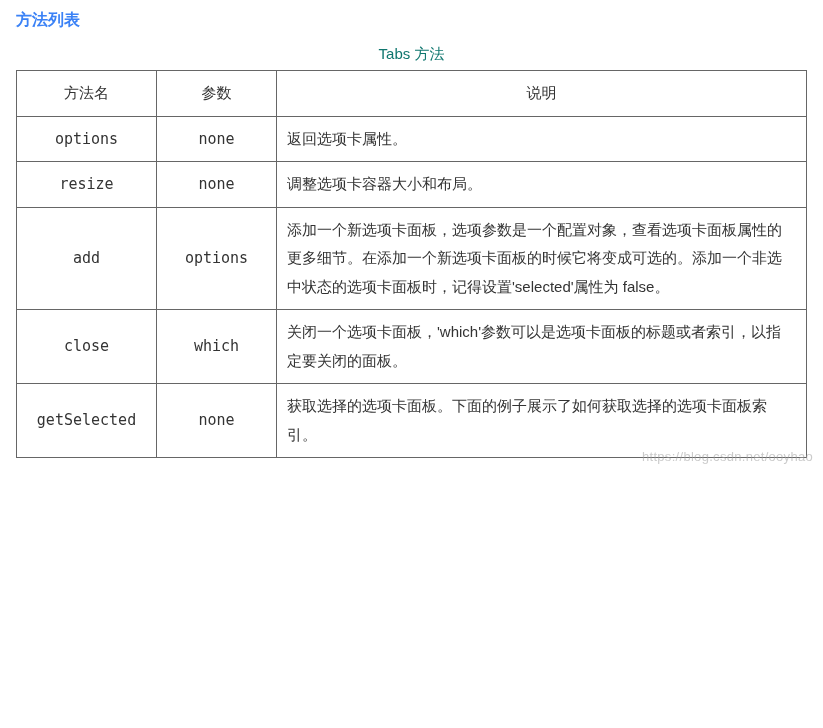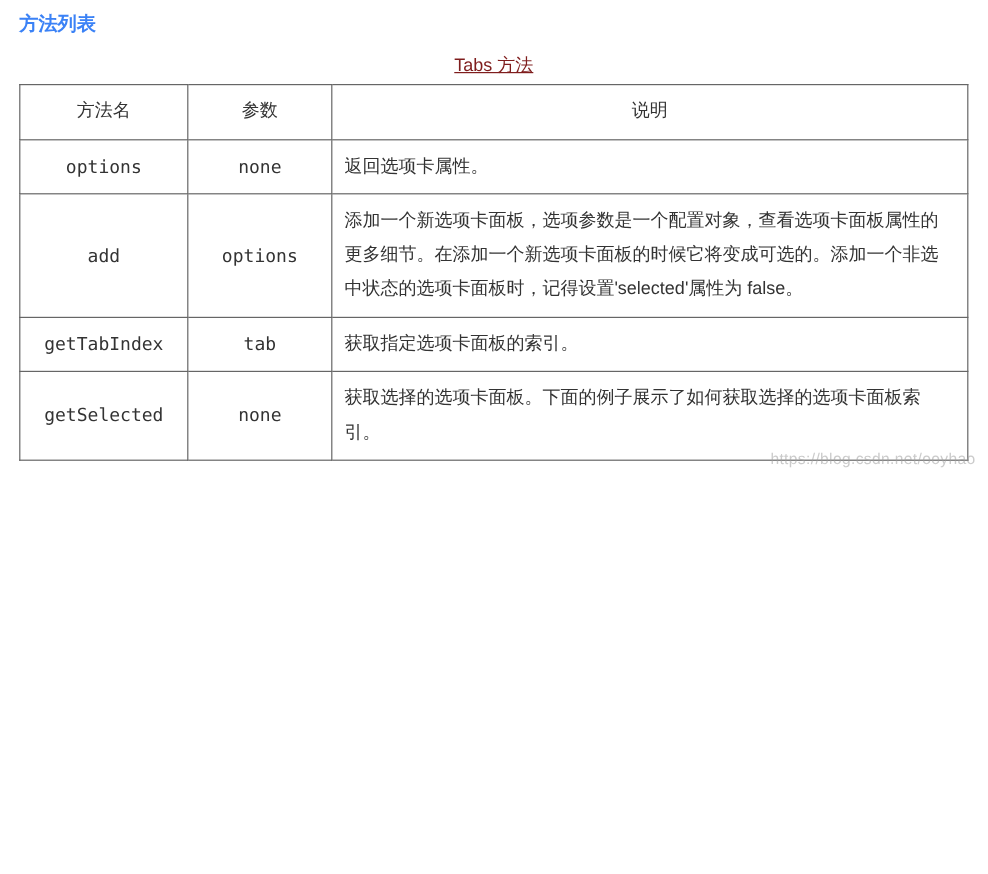--- a/index.html
+++ b/index.html
@@ -15,23 +15,22 @@
     }
     .section-title {
       font-weight: 600;
       font-size: 16px;
       margin-bottom: 14px;
       color: #3b82f6;
     }
     .table-caption {
       text-align: center;
       font-size: 15px;
-      color: #7f1d1d;
+      color: #0f766e;
       margin-bottom: 6px;
-      text-decoration: underline;
     }
     table {
       border-collapse: collapse;
       width: 100%;
       table-layout: fixed;
       padding-left: 24px;
     }
     th, td {
       border: 1px solid #666;
       padding: 8px 10px;
@@ -86,28 +85,33 @@
       <th>说明</th>
     </tr>
   </thead>
   <tbody id="tbody">
       <tr>
         <td class="method">options</td>
         <td class="param">none</td>
         <td class="desc">返回选项卡属性。</td>
       </tr>
       <tr>
+        <td class="method">resize</td>
+        <td class="param">none</td>
+        <td class="desc">调整选项卡容器大小和布局。</td>
+      </tr>
+      <tr>
         <td class="method">add</td>
         <td class="param">options</td>
         <td class="desc">添加一个新选项卡面板，选项参数是一个配置对象，查看选项卡面板属性的更多细节。在添加一个新选项卡面板的时候它将变成可选的。添加一个非选中状态的选项卡面板时，记得设置'selected'属性为 false。</td>
       </tr>
       <tr>
-        <td class="method">getTabIndex</td>
-        <td class="param">tab</td>
-        <td class="desc">获取指定选项卡面板的索引。</td>
+        <td class="method">close</td>
+        <td class="param">which</td>
+        <td class="desc">关闭一个选项卡面板，'which'参数可以是选项卡面板的标题或者索引，以指定要关闭的面板。</td>
       </tr>
       <tr>
         <td class="method">getSelected</td>
         <td class="param">none</td>
         <td class="desc">获取选择的选项卡面板。下面的例子展示了如何获取选择的选项卡面板索引。</td>
       </tr>
     </tbody>
 </table>
 
 <div class="watermark">https://blog.csdn.net/ooyhao</div>

